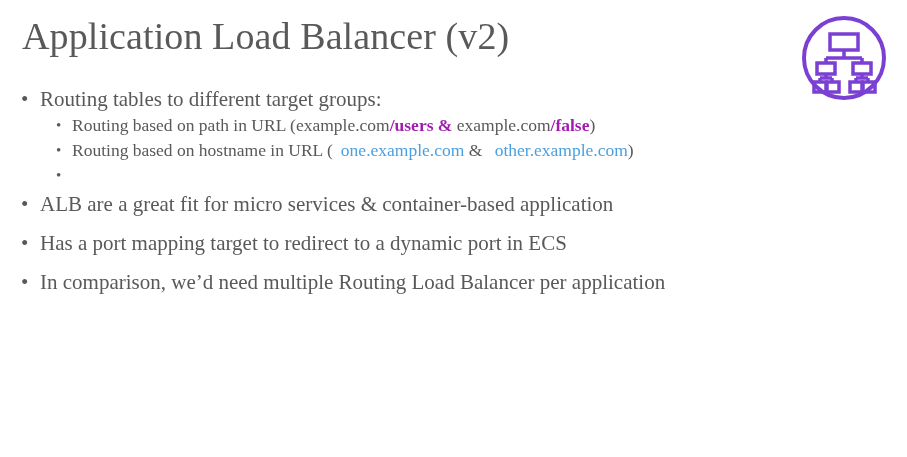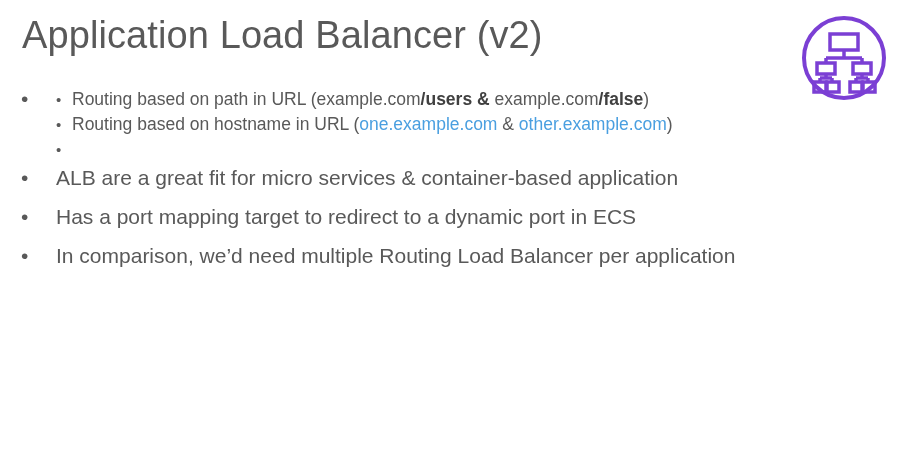--- a/index.html
+++ b/index.html
@@ -14,20 +14,21 @@
     color: #595959;
     overflow: hidden;
     position: relative;
   }
 
   .slide {
     position: relative;
     width: 720px;
     height: 457px;
     box-sizing: border-box;
+    font-family: Liberation Serif, serif;
   }
 
   
   .title {
     position: absolute;
     left: 22px;
     top: 14px;
     font-size: 38px;
     font-weight: 300;
     letter-spacing: 0.1px;
@@ -85,26 +86,27 @@
     top: 0;
     font-size: 15px;
     line-height: 25px;
     color: #595959;
   }
   .l2 .cont {
     display: block;
   }
 
   .blue {
-    color: #404040;
+    color: #a21caf;
     font-weight: 700;
   }
   .blue-n {
     color: #4a9fe0;
     font-weight: 400;
+    margin-left: 8px;
   }
 
   .gap-a { height: 26px; }
 
   .para2 {
     position: relative;
     padding-left: 24px;
     font-size: 21px;
     font-weight: 300;
     line-height: 30px;
@@ -112,21 +114,21 @@
     margin-bottom: 9px;
   }
   .para2 > .bullet {
     position: absolute;
     left: 5px;
     top: 0;
     font-size: 21px;
     line-height: 30px;
     color: #595959;
   }
-  .para2 .cont2 { display: block; margin-left: 16px; }
+  .para2 .cont2 { display: block; }
 </style>
 </head>
 <body>
 
 <div class="slide">
 
   <div class="title">Application Load Balancer (v2)</div>
 
   <div class="icon-wrap">
     <svg width="88" height="88" viewBox="0 0 88 88">
@@ -157,20 +159,21 @@
       <rect x="27" y="68" width="12" height="10" fill="none" stroke="#7b3fd4" stroke-width="3.5"></rect>
       <rect x="50" y="68" width="12" height="10" fill="none" stroke="#7b3fd4" stroke-width="3.5"></rect>
       <rect x="63" y="68" width="12" height="10" fill="none" stroke="#7b3fd4" stroke-width="3.5"></rect>
     </svg>
   </div>
 
   <div class="body-area">
 
     <div class="l1">
       <span class="bullet">•</span>
+      <span>Routing tables to different target groups:</span>
     </div>
 
     <div class="l2">
       <span class="bullet">•</span>
       <span class="cont"><span>Routing based on path in URL   (example.com</span><span class="blue">/users &amp;</span><span> example.com</span><span class="blue">/false</span><span>)</span></span>
     </div>
 
     <div class="l2">
       <span class="bullet">•</span>
       <span class="cont"><span>Routing based on hostname in URL  (</span><span class="blue-n">one.example.com</span><span> &amp; </span><span class="blue-n">other.example.com</span><span>)</span></span>

